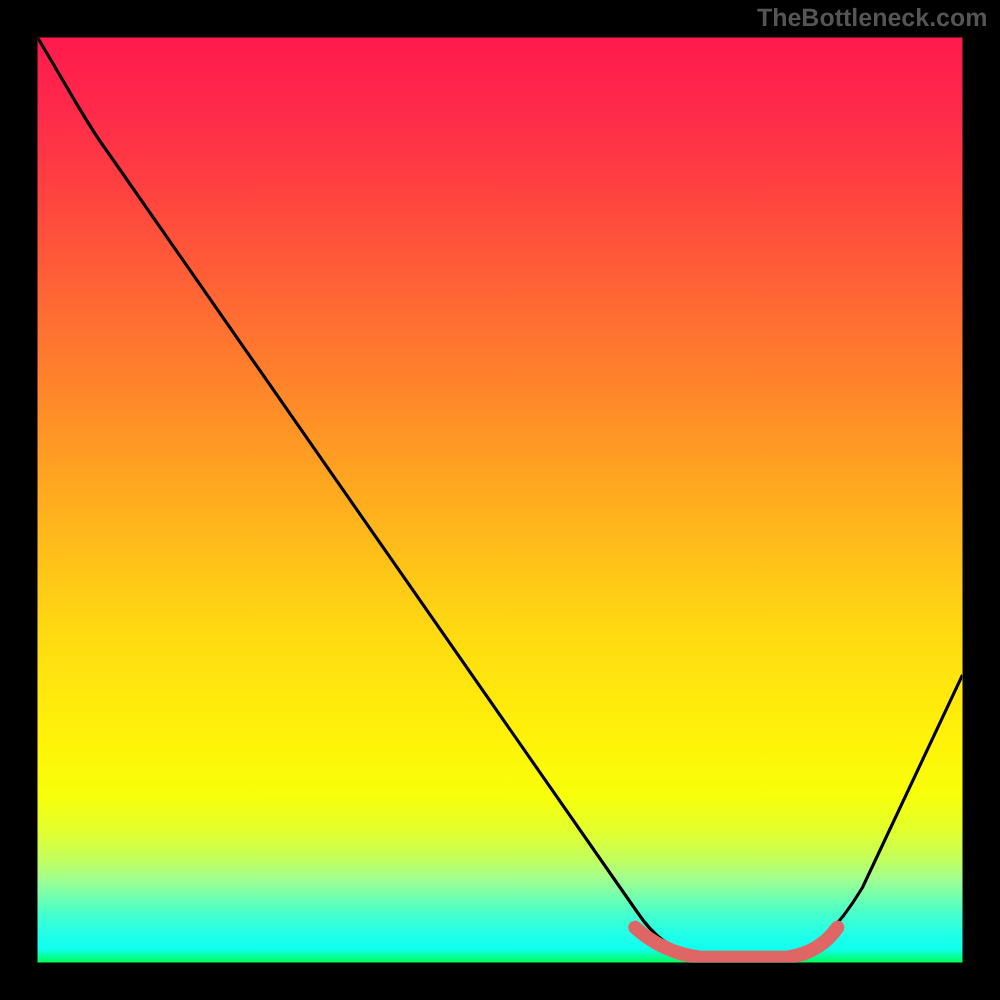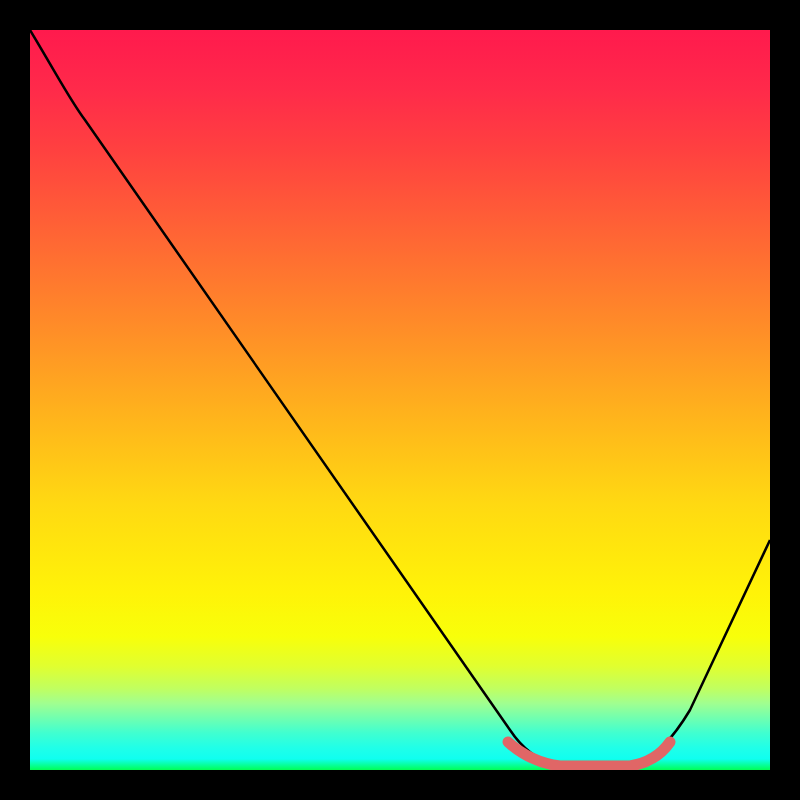--- a/index.html
+++ b/index.html
@@ -56,20 +56,21 @@
     left: 0;
     top: 0;
     width: 740px;
     height: 740px;
   }
 </style>
 </head>
 <body>
 
 <div class="container">
+  <div class="watermark">TheBottleneck.com</div>
 
   <div class="plot-area">
     <svg class="curve" viewBox="0 0 740 740" preserveAspectRatio="none">
       <path d="M 0 0
                C 30 50, 40 70, 55 90
                L 480 700
                Q 500 730, 530 736
                L 600 736
                Q 630 730, 660 680
                L 740 510" stroke="#000" stroke-width="2.5" fill="none"></path>

